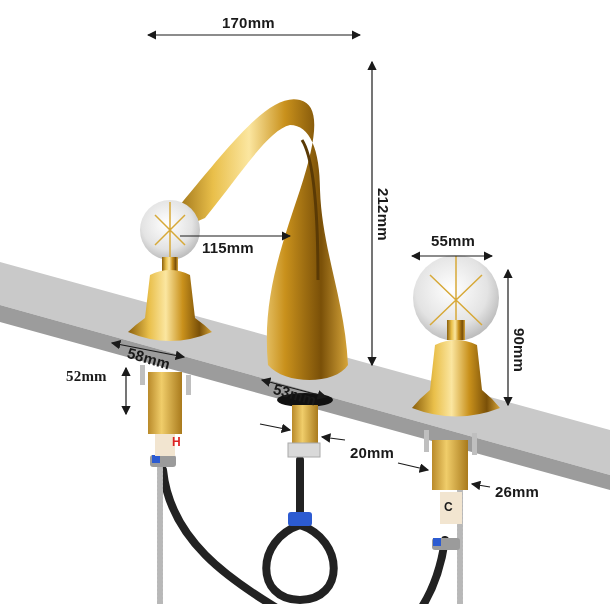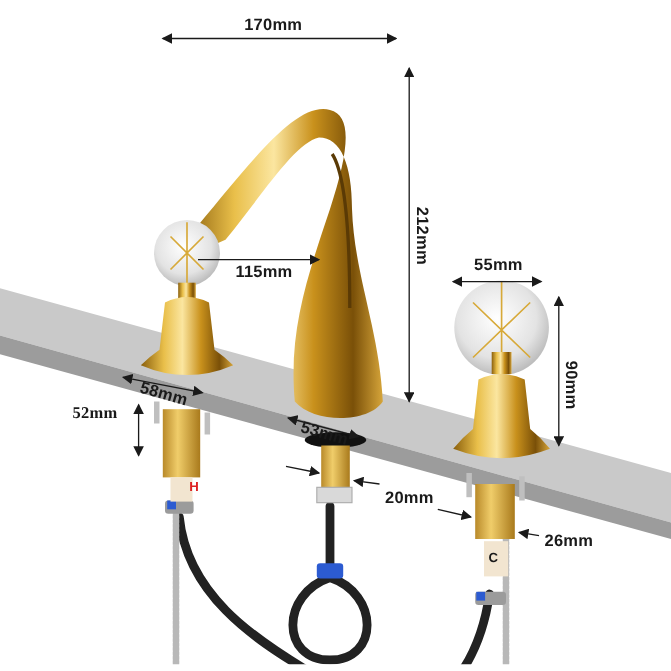--- a/index.html
+++ b/index.html
@@ -114,21 +114,21 @@
       <line x1="262" y1="380" x2="326" y2="397" marker-start="url(#at)" marker-end="url(#ah)"></line>
       <line x1="260" y1="424" x2="290" y2="430" marker-end="url(#ah)"></line>
       <line x1="345" y1="440" x2="322" y2="437" marker-end="url(#ah)"></line>
       <line x1="398" y1="463" x2="428" y2="470" marker-end="url(#ah)"></line>
       <line x1="490" y1="487" x2="472" y2="484" marker-end="url(#ah)"></line>
     </g>
   </svg>
 
   <div class="lbl" style="left:222px;top:14px;">170mm</div>
   <div class="lbl rot" style="left:392px;top:188px;">212mm</div>
-  <div class="lbl" style="left:214px;top:239px;">115mm</div>
+  <div class="lbl" style="left:202px;top:239px;">115mm</div>
   <div class="lbl" style="left:431px;top:232px;">55mm</div>
   <div class="lbl rot" style="left:528px;top:328px;">90mm</div>
   <div class="lbl rot-neg" style="left:130px;top:344px;">58mm</div>
   <div class="lbl" style="left:66px;top:368px;font-family:Liberation Serif, serif;">52mm</div>
   <div class="lbl rot-neg" style="left:276px;top:380px;">53mm</div>
   <div class="lbl" style="left:350px;top:444px;">20mm</div>
   <div class="lbl" style="left:495px;top:483px;text-align:center;">26mm</div>
   <div class="lbl" style="left:172px;top:435px;color:#d22;font-size:12px;">H</div>
   <div class="lbl" style="left:444px;top:500px;font-size:12px;">C</div>
 </div>

